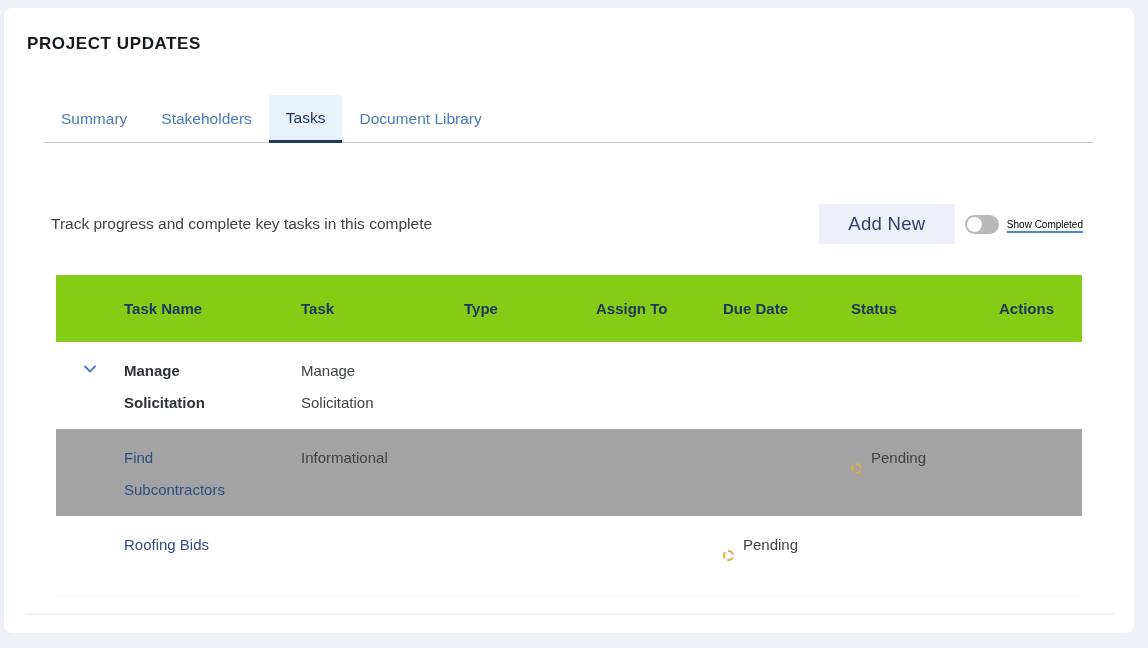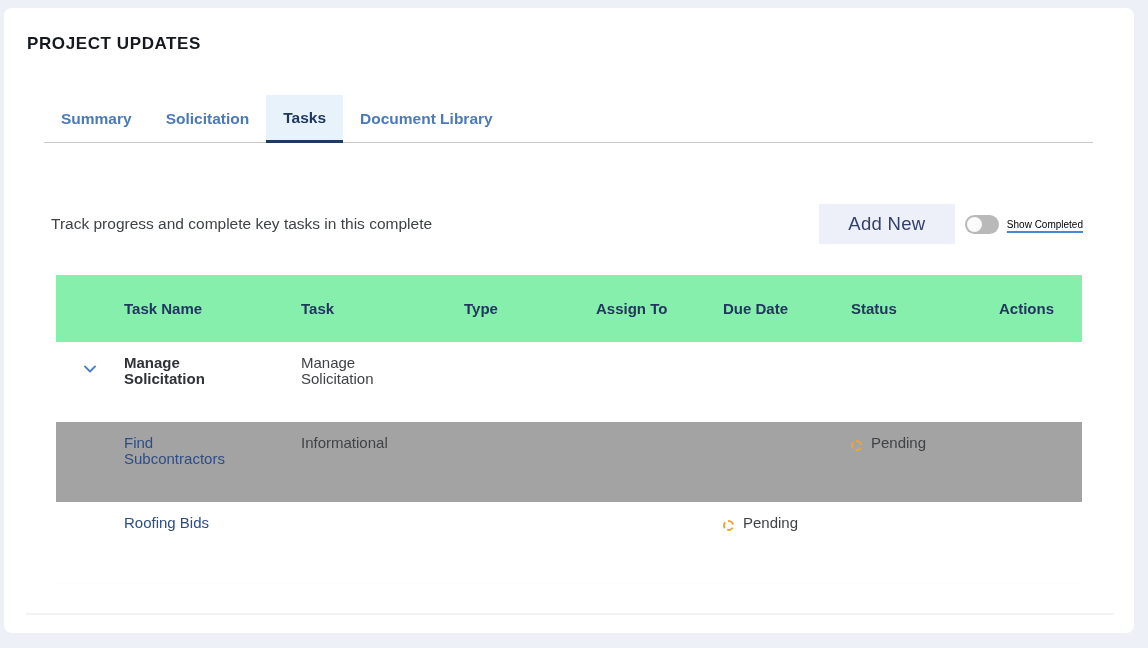--- a/index.html
+++ b/index.html
@@ -29,21 +29,21 @@
     width: 1049px;
     display: flex;
     border-bottom: 1px solid #c9c9c9;
   }
   .tab {
     height: 48px;
     padding: 0 17px;
     display: flex;
     align-items: center;
     font-size: 15.5px;
-    font-weight: bold;
+    font-weight: normal;
     color: #4a7ab8;
     cursor: pointer;
     margin-bottom: -1px;
     white-space: nowrap;
   }
   .tab.active {
     background: #e7f2fb;
     color: #21375e;
     border-bottom: 3px solid #1e3a5f;
   }
@@ -106,38 +106,38 @@
   .task-table {
     margin: 31px 0 0 52px;
     width: 1026px;
   }
   .thead, .trow {
     display: grid;
     grid-template-columns: 68px 177px 163px 132px 127px 128px 148px 83px;
   }
   .thead {
     height: 67px;
-    background: #86efac;
+    background: #84cc16;
     align-items: center;
   }
   .thead .th {
     font-size: 15px;
     font-weight: bold;
     color: #21375e;
   }
   .trow {
     min-height: 80px;
     background: #ffffff;
     padding: 13px 0 10px 0;
     box-shadow: 0 1px 2px rgba(0,0,0,0.02);
   }
   .trow.shaded { background: #a3a3a3; }
   .cell {
     font-size: 15px;
-    line-height: 16px;
+    line-height: 32px;
     color: #3f4346;
   }
   .cell .txt { display: inline-block; max-width: 112px; }
   .c-task .txt { max-width: 108px; }
   .name-txt { color: #2e4d85; }
   .trow.bold-name .name-txt { font-weight: bold; color: #2f3237; }
   .expander {
     display: flex;
     justify-content: center;
     padding-top: 4px;
@@ -163,21 +163,21 @@
 </style>
 </head>
 <body>
 
 <div class="card">
 
   <h1 class="page-title">PROJECT UPDATES</h1>
 
   <div class="tabstrip">
     <div class="tab">Summary</div>
-    <div class="tab">Solicitation</div>
+    <div class="tab">Stakeholders</div>
     <div class="tab active">Tasks</div>
     <div class="tab">Document Library</div>
   </div>
 
   <div class="toolbar">
     <div class="toolbar-desc">Track progress and complete key tasks in this complete</div>
     <button class="add-new-btn">Add New</button>
     <div class="toggle-wrap">
       <div class="toggle">
         <div class="knob"></div>

